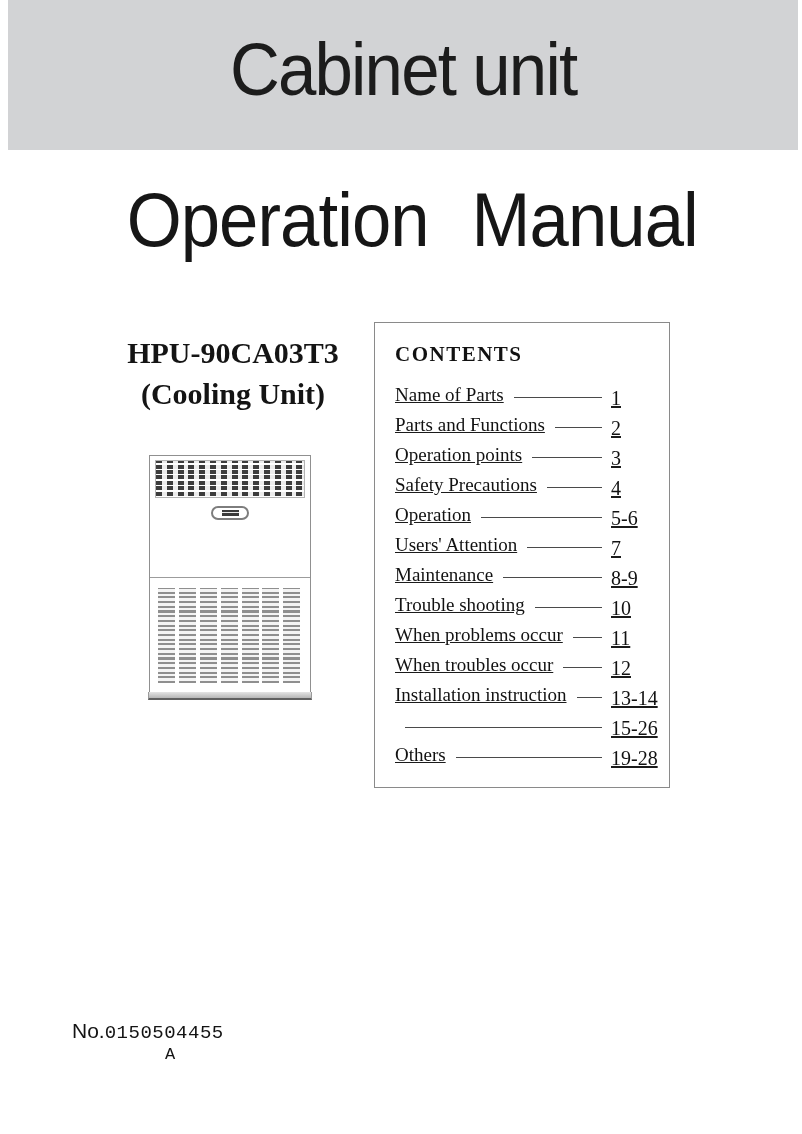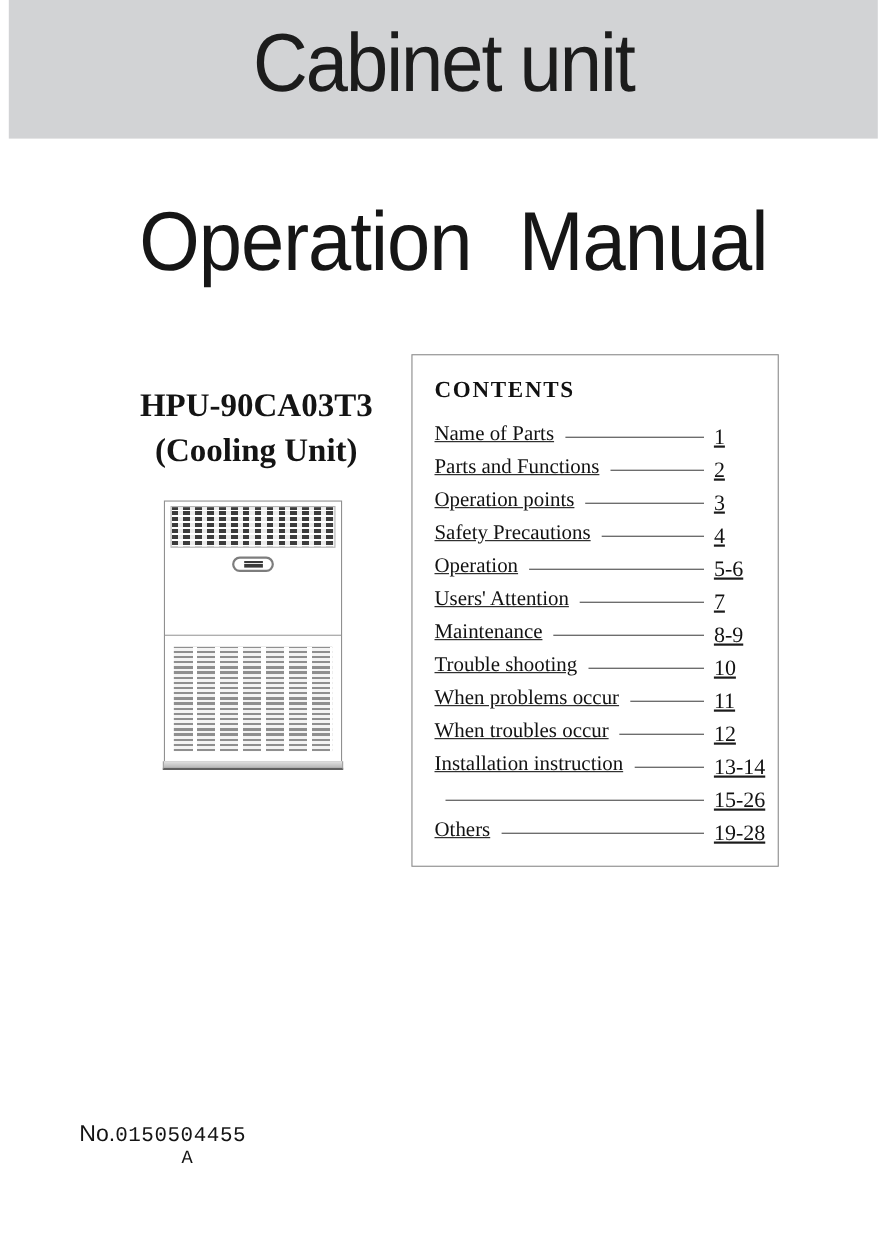--- a/index.html
+++ b/index.html
@@ -15,21 +15,21 @@
     position: relative;
     overflow: hidden;
     font-family: "Liberation Serif", serif;
     color: var(--text);
   }
 
   
   .header-band {
     position: absolute;
     left: 8px; top: 0;
-    width: 790px; height: 126px;
+    width: 790px; height: 150px;
     background: var(--band);
     display: flex; align-items: center; justify-content: center;
   }
   .header-band .band-title {
     font-family: "Liberation Sans", sans-serif;
     font-size: 75px;
     letter-spacing: -2px;
     color: #1c1c1c;
     display: inline-block;
     transform: scaleX(0.92) translateY(-6px);
@@ -59,28 +59,27 @@
   .model-block {
     position: absolute;
     left: 107px; top: 332px;
     width: 252px;
     text-align: center;
     font-family: "Liberation Serif", serif;
     font-weight: bold;
     font-size: 30px;
     line-height: 41px;
     color: #141414;
-    margin-top: 16px;
   }
 
   
   .contents-box {
     position: absolute;
     left: 374px; top: 322px;
-    width: 334px; height: 466px;
+    width: 296px; height: 466px;
     border: 1.5px solid var(--line_gray);
     padding: 19px 8px 17px 20px;
   }
   .contents-heading {
     font-family: "Liberation Serif", serif;
     font-weight: bold;
     font-size: 21px;
     letter-spacing: 1.5px;
     color: #111;
     margin-bottom: 13px;

